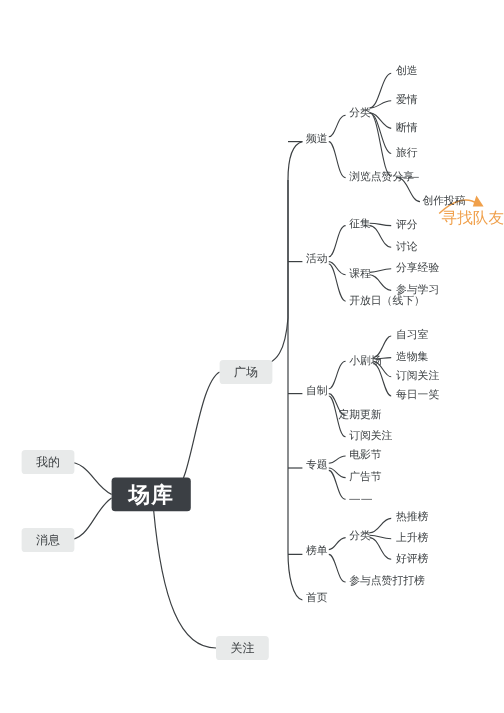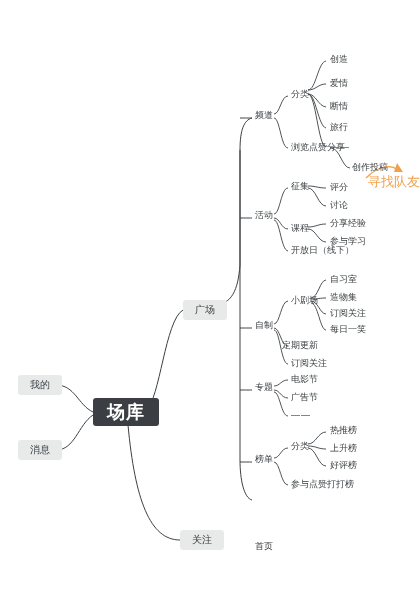--- a/index.html
+++ b/index.html
@@ -156,21 +156,21 @@
   </div>
   <div class="node n-txt" style="left:253px;top:318px;">
     <span>自制</span>
   </div>
   <div class="node n-txt" style="left:253px;top:380px;">
     <span>专题</span>
   </div>
   <div class="node n-txt" style="left:253px;top:452px;">
     <span>榜单</span>
   </div>
-  <div class="node n-txt" style="left:253px;top:491px;margin-top:48px;">
+  <div class="node n-txt" style="left:253px;top:491px;">
     <span>首页</span>
   </div>
 
   <div class="node n-txt" style="left:289px;top:87px;">
     <span>分类</span>
   </div>
   <div class="node n-txt" style="left:289px;top:140px;">
     <span>浏览点赞分享</span>
   </div>
   <div class="node n-txt" style="left:289px;top:179px;">

